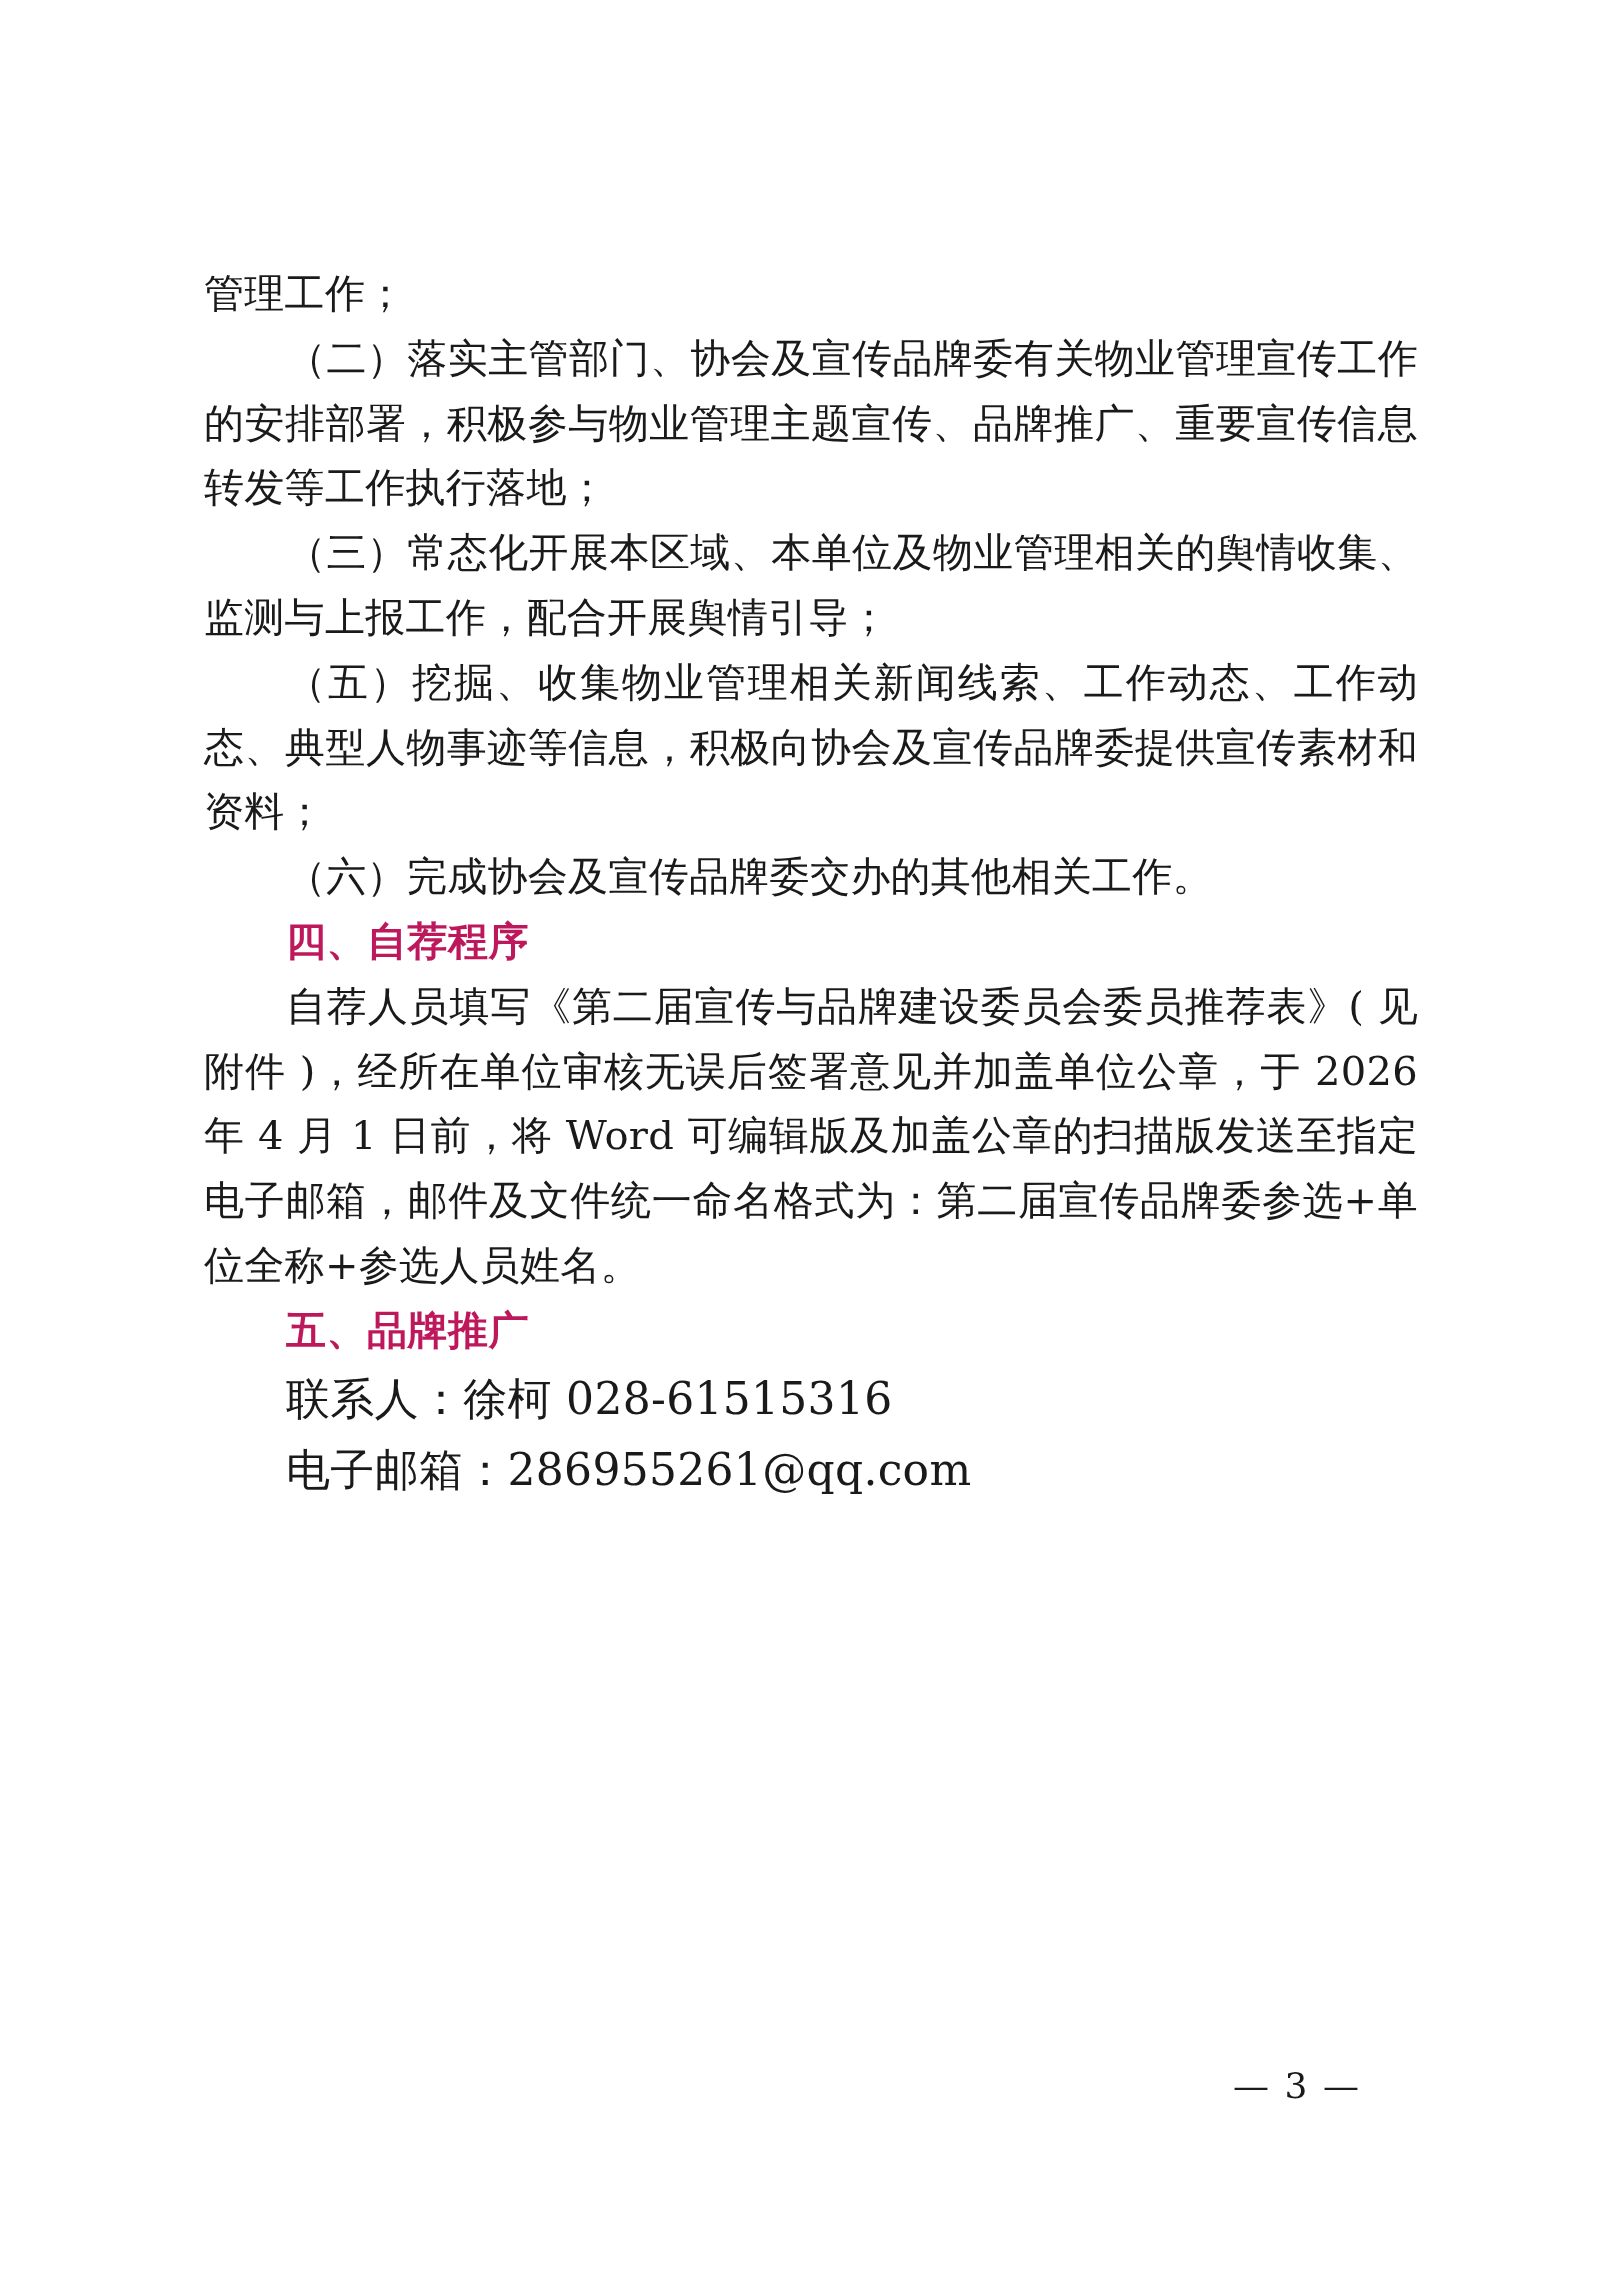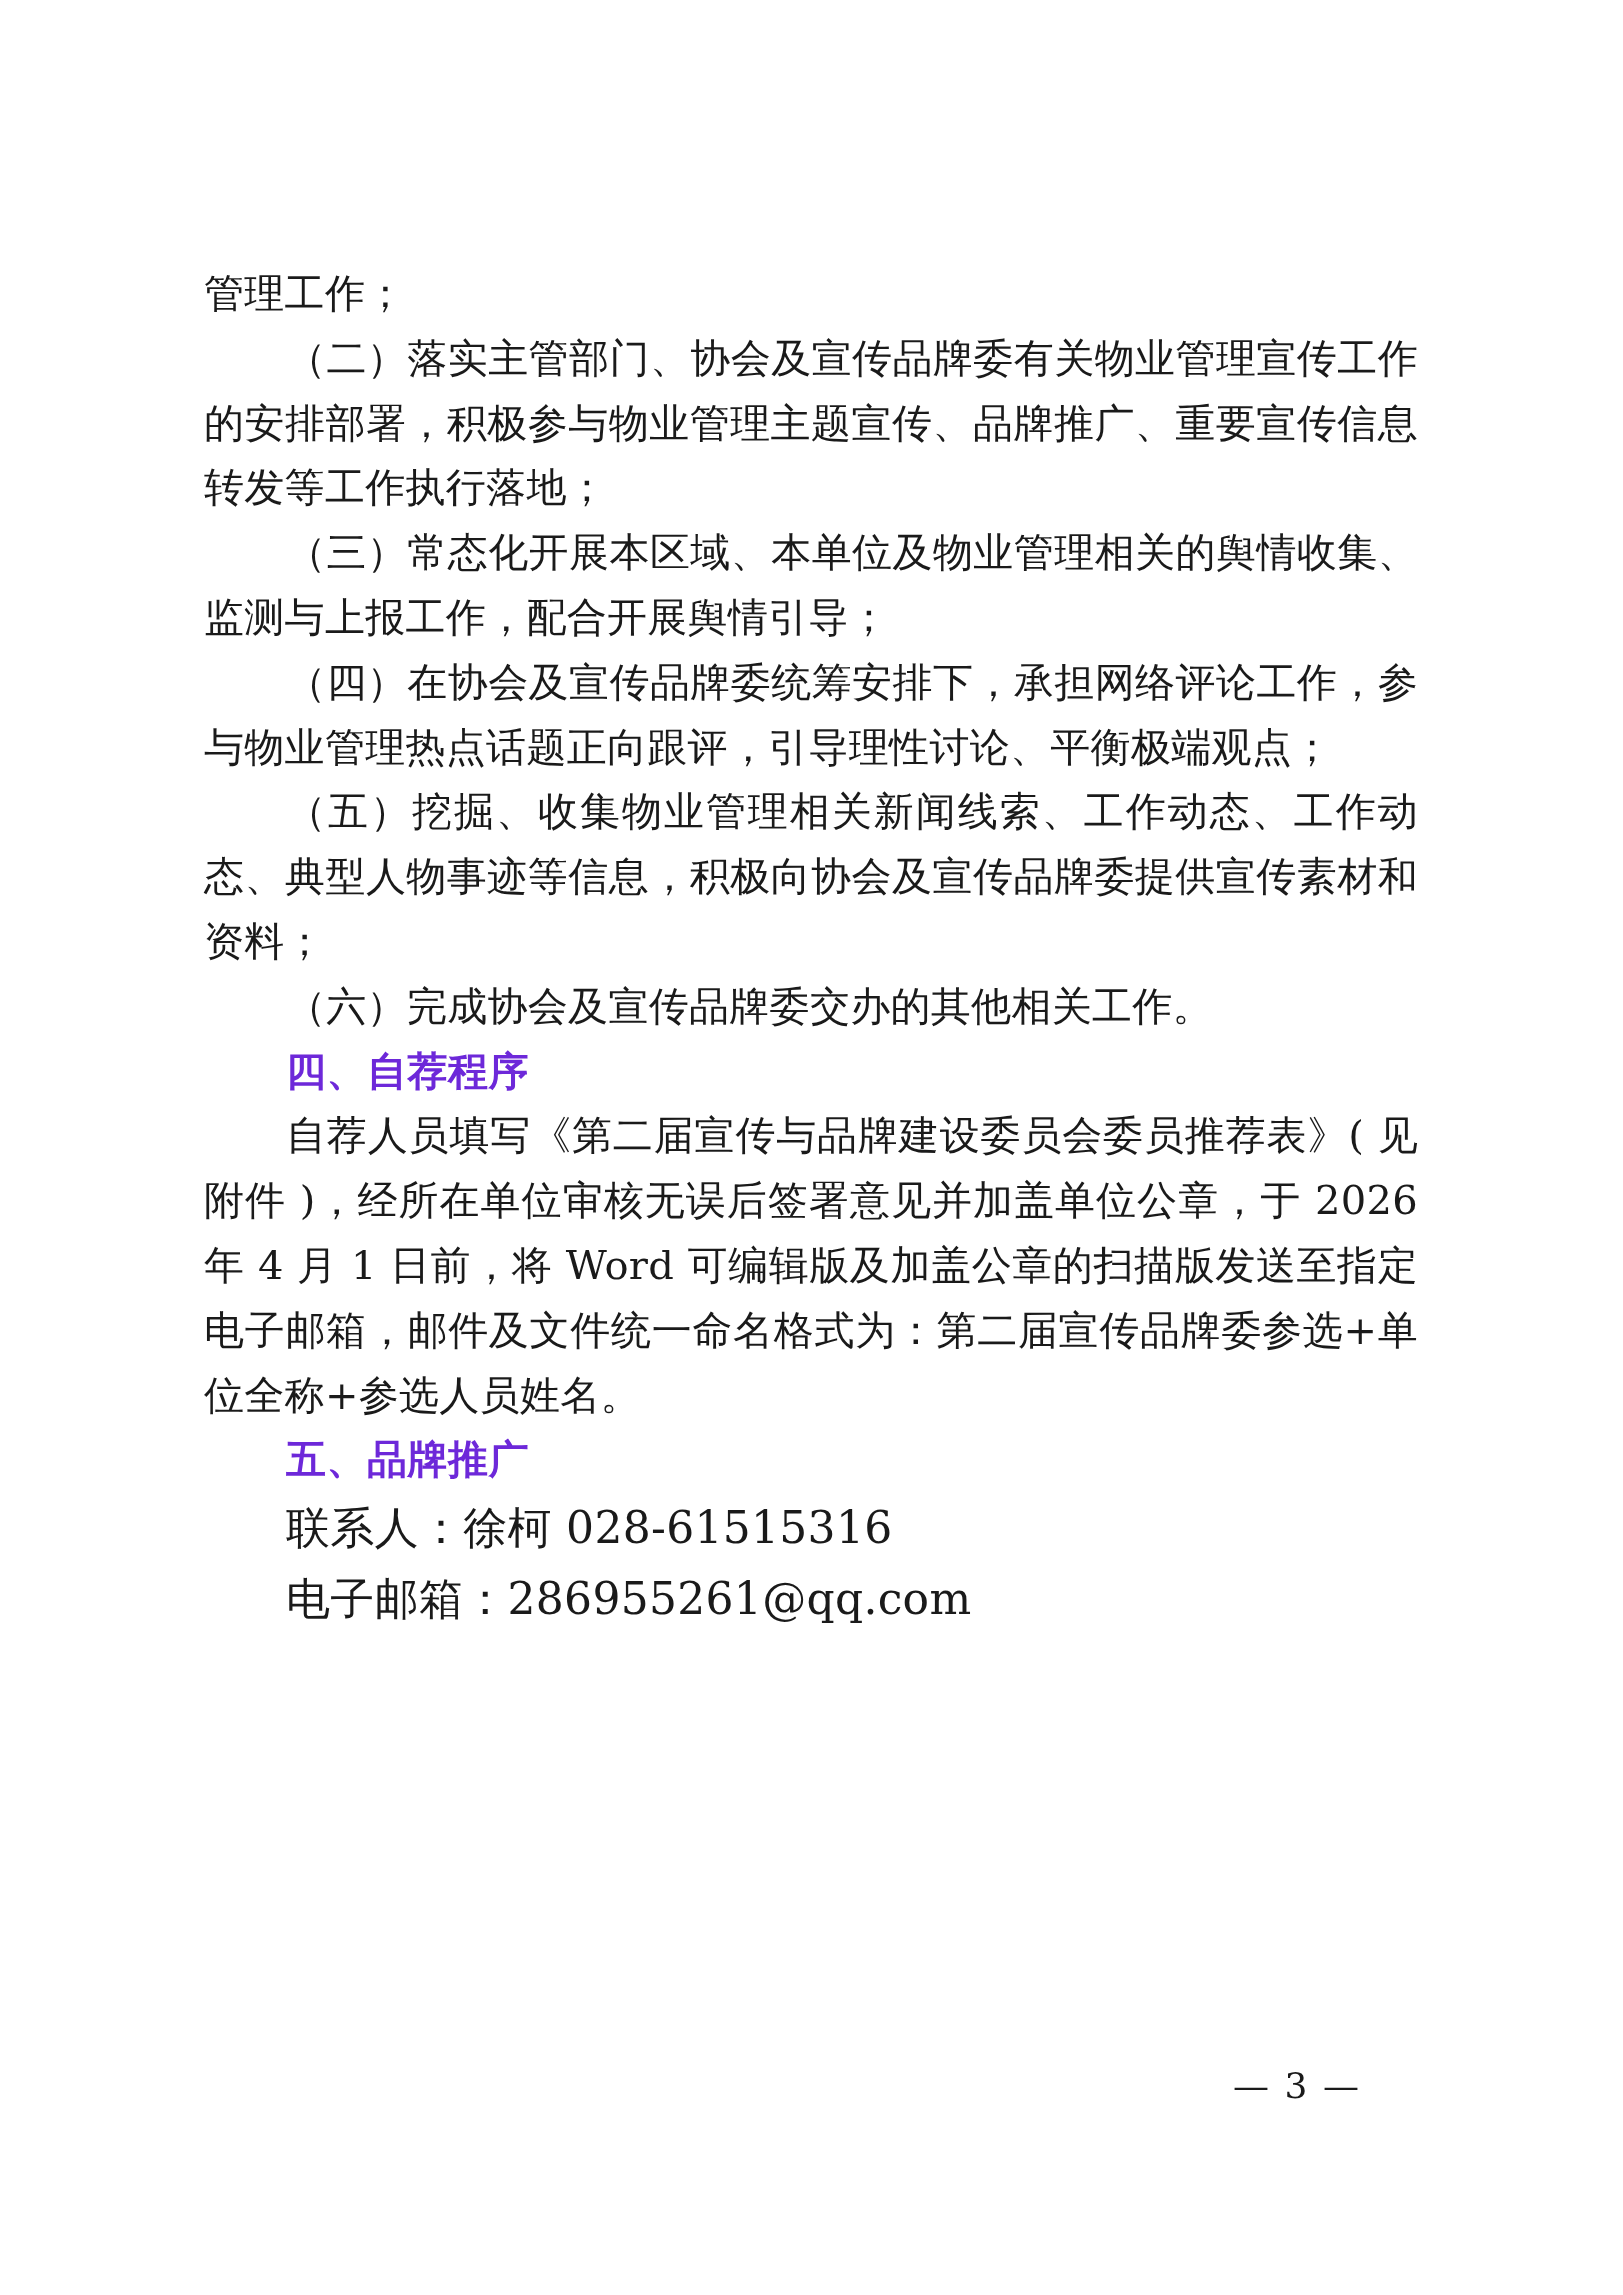--- a/index.html
+++ b/index.html
@@ -33,21 +33,21 @@
     margin: 0 0 0 0;
     letter-spacing: 0.3px;
     font-family: "DejaVu Serif", "Liberation Serif", serif;
   }
   .indent {
     text-indent: 82px;
   }
   .heading {
     font-size: 40px;
     line-height: 1.62;
-    color: #6d28d9;
+    color: #be185d;
     font-weight: bold;
     text-indent: 82px;
     margin: 0;
     letter-spacing: 0.5px;
     font-family: "DejaVu Sans", "Liberation Sans", sans-serif;
   }
   .contact-line {
     font-size: 44px;
     line-height: 1.62;
     color: #1a1a1a;
@@ -76,21 +76,20 @@
 <div class="page">
 
   <div class="content">
 
     <p class="para">管理工作；</p>
 
     <p class="para indent">（二）落实主管部门、协会及宣传品牌委有关物业管理宣传工作的安排部署，积极参与物业管理主题宣传、品牌推广、重要宣传信息转发等工作执行落地；</p>
 
     <p class="para indent">（三）常态化开展本区域、本单位及物业管理相关的舆情收集、监测与上报工作，配合开展舆情引导；</p>
 
-    <p class="para indent">（四）在协会及宣传品牌委统筹安排下，承担网络评论工作，参与物业管理热点话题正向跟评，引导理性讨论、平衡极端观点；</p>
 
     <p class="para indent">（五）挖掘、收集物业管理相关新闻线索、工作动态、工作动态、典型人物事迹等信息，积极向协会及宣传品牌委提供宣传素材和资料；</p>
 
     <p class="para indent">（六）完成协会及宣传品牌委交办的其他相关工作。</p>
 
     <p class="heading">四、自荐程序</p>
 
     <p class="para indent">自荐人员填写《第二届宣传与品牌建设委员会委员推荐表》( 见附件 )，经所在单位审核无误后签署意见并加盖单位公章，于 2026 年 4 月 1 日前，将 Word 可编辑版及加盖公章的扫描版发送至指定电子邮箱，邮件及文件统一命名格式为：第二届宣传品牌委参选+单位全称+参选人员姓名。</p>
 
     <p class="heading">五、品牌推广</p>

